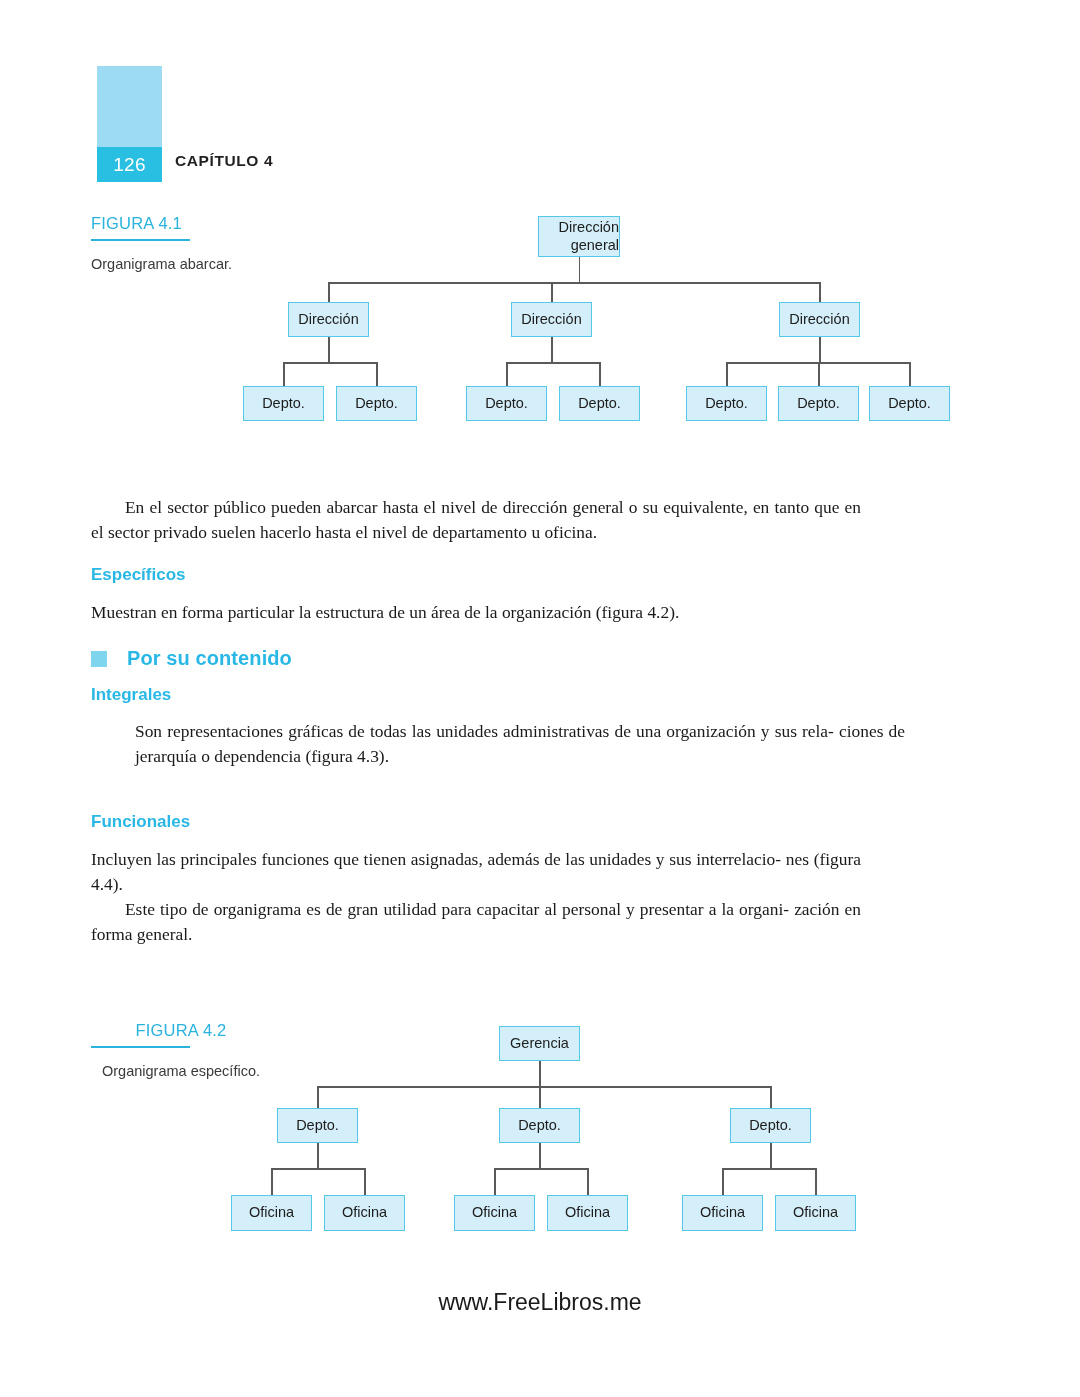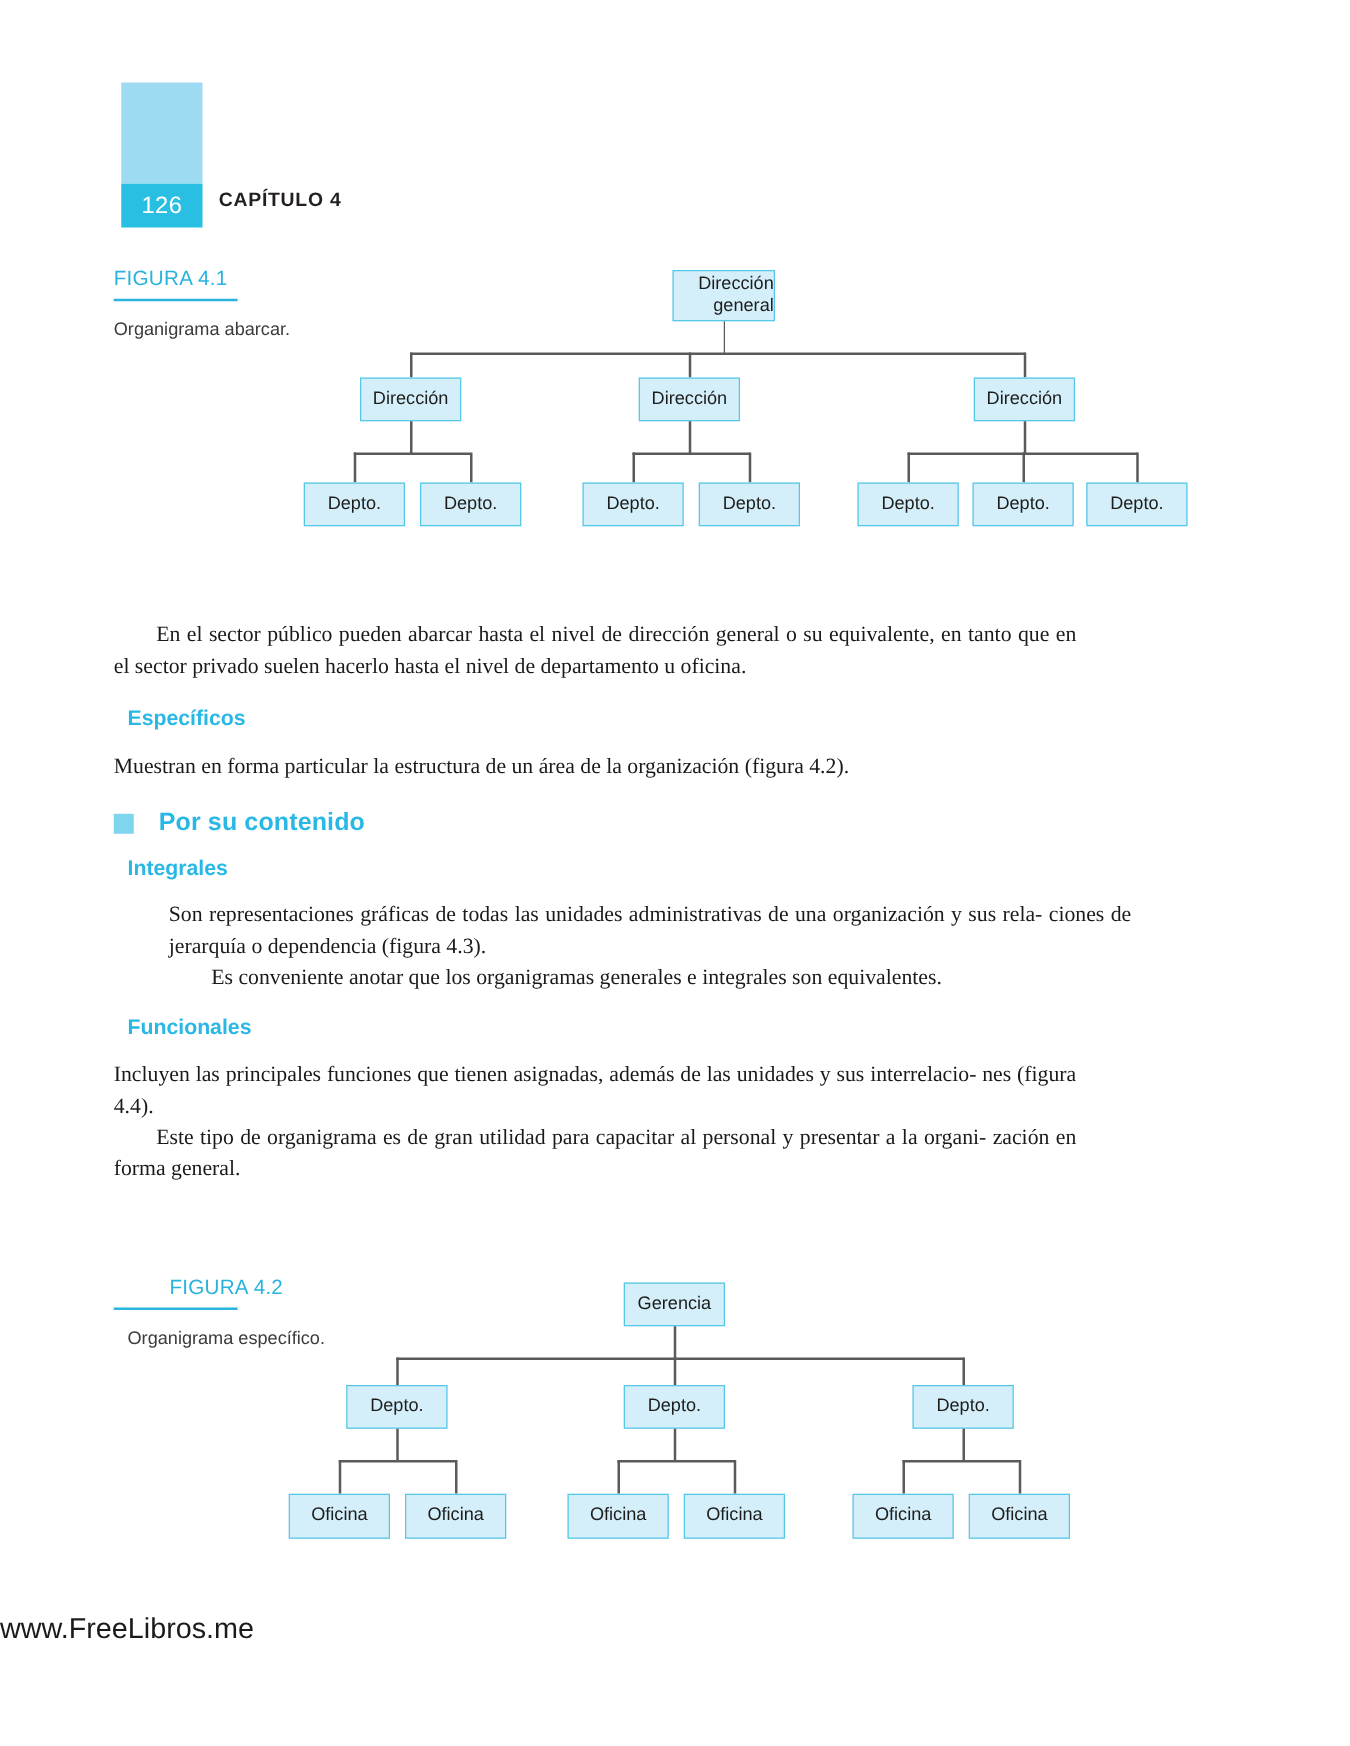--- a/index.html
+++ b/index.html
@@ -113,21 +113,21 @@
   .conn {
     position: absolute;
     background: #5a5a5a;
   }
   .conn-v { width: 1.5px; }
   .conn-h { height: 1.5px; }
 
   
   .headline {
     position: absolute;
-    left: 102px;
+    left: 91px;
     color: #29b8e5;
     font-weight: bold;
   }
   .headline.level1 {
     font-size: 20px;
     left: 127px;
     letter-spacing: 0.1px;
   }
   .bullet-square {
     position: absolute;
@@ -150,21 +150,21 @@
     text-align: justify;
     text-justify: inter-word;
   }
   .para .indent { display: inline-block; width: 34px; }
 
   .footer {
     position: absolute;
     left: 0;
     top: 1289px;
     width: 1080px;
-    text-align: left;
+    text-align: center;
     font-size: 23px;
     color: #1a1a1a;
     font-family: "Liberation Sans", sans-serif;
   }
 </style>
 </head>
 <body>
 
 <div class="page-header">
   <div class="header-block">
@@ -231,21 +231,21 @@
 <div class="para" style="top:600px;">Muestran en forma particular la estructura de un área de la organización (figura 4.2).</div>
 
 <div class="bullet-square" style="top:651px;"></div>
 <div class="headline level1" style="top:647px;">Por su contenido</div>
 
 <div class="headline level2" style="top:685px;text-align:right;">Integrales</div>
 
 <div class="para" style="top:719px;margin-left:44px;">
   <span>Son representaciones gráficas de todas las unidades administrativas de una organización y sus rela-</span>
   <span>ciones de jerarquía o dependencia (figura 4.3).</span>
-  <br><span class="indent"></span><span>Es conveniente anotar que los organigramas generales e integrales son equivalentes.</span>
+  <br><span class="indent"></span>
 </div>
 
 <div class="headline level2" style="top:812px;">Funcionales</div>
 
 <div class="para" style="top:847px;">
   <span>Incluyen las principales funciones que tienen asignadas, además de las unidades y sus interrelacio-</span>
   <span>nes (figura 4.4).</span>
   <br><span class="indent"></span><span>Este tipo de organigrama es de gran utilidad para capacitar al personal y presentar a la organi-</span>
   <span>zación en forma general.</span>
 </div>

